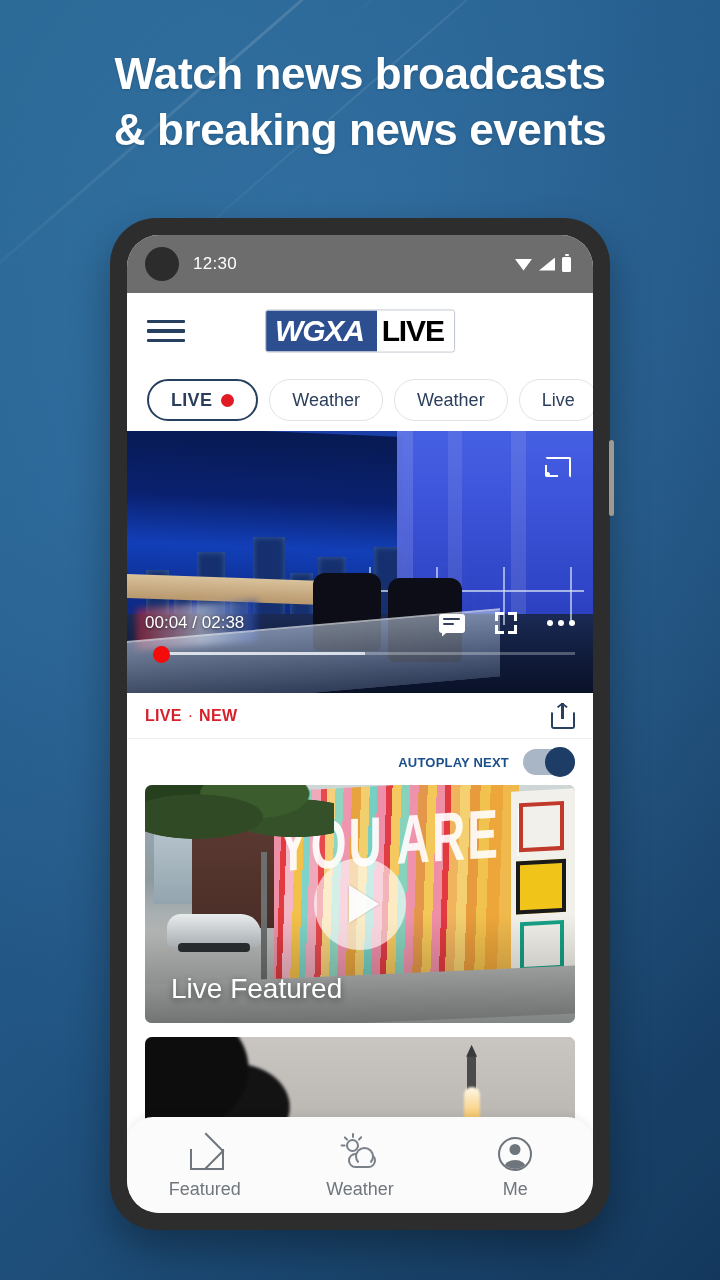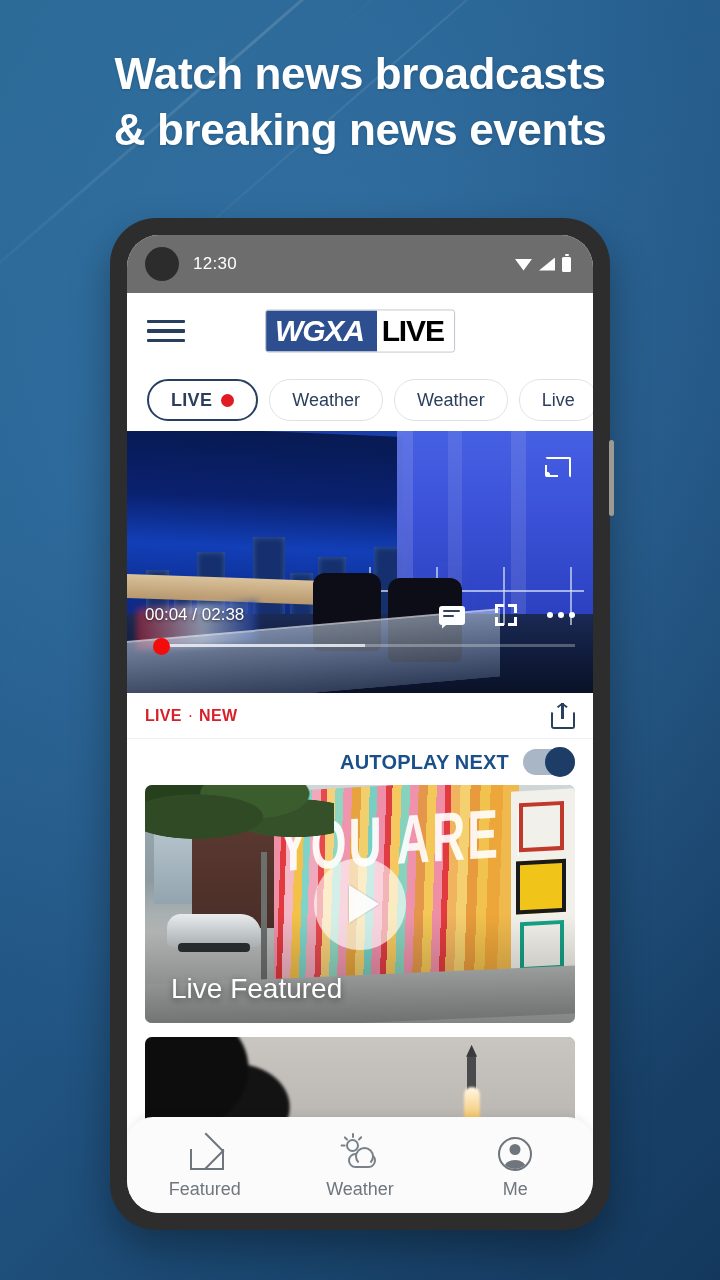--- a/index.html
+++ b/index.html
@@ -212,21 +212,21 @@
     width:11px; height:10px;
     border-left:2.6px solid #fff; border-bottom:2.6px solid #fff;
     border-radius:0 0 0 3px;
   }
   #cast-icon::after{
     content:""; position:absolute; left:-2px; bottom:-1px;
     width:5px; height:5px; border-radius:50%; background:#fff;
   }
 
   #player-controls {
-    position:absolute; left:0; right:0; bottom:12px;
+    position:absolute; left:0; right:0; bottom:4px;
     padding:0 18px 28px;
     text-align:right;
   }
   #controls-row { display:flex; align-items:center; height:40px; }
   #time-display { color:#fff; font-size:17px; text-shadow:0 1px 3px rgba(0,0,0,.6); }
   #controls-icons { margin-left:auto; display:flex; align-items:center; gap:30px; }
   .cc-icon {
     width:26px; height:19px; background:#fff; border-radius:3px; position:relative;
   }
   .cc-icon::after{
@@ -279,21 +279,21 @@
     content:""; position:absolute; top:0; left:-4.4px; width:11px; height:7px;
     background:#27405f;
     clip-path:polygon(50% 0, 100% 62%, 86% 78%, 50% 30%, 14% 78%, 0 62%);
   }
 
   
   #autoplay-row {
     height:46px; background:#fff; display:flex; align-items:center;
     justify-content:flex-end; padding:0 18px; gap:14px;
   }
-  #autoplay-label { color:#1b4f8a; font-size:20px; font-weight:bold; letter-spacing:.2px; }
+  #autoplay-label { color:#1b4f8a; font-size:13px; font-weight:bold; letter-spacing:.2px; }
   #autoplay-toggle {
     width:52px; height:26px; border-radius:13px;
     background:#a9b6c6; position:relative; cursor:pointer;
   }
   #autoplay-toggle .knob {
     position:absolute; right:0; top:-2px; width:30px; height:30px;
     border-radius:50%; background:#1d3d66;
   }
 
   

